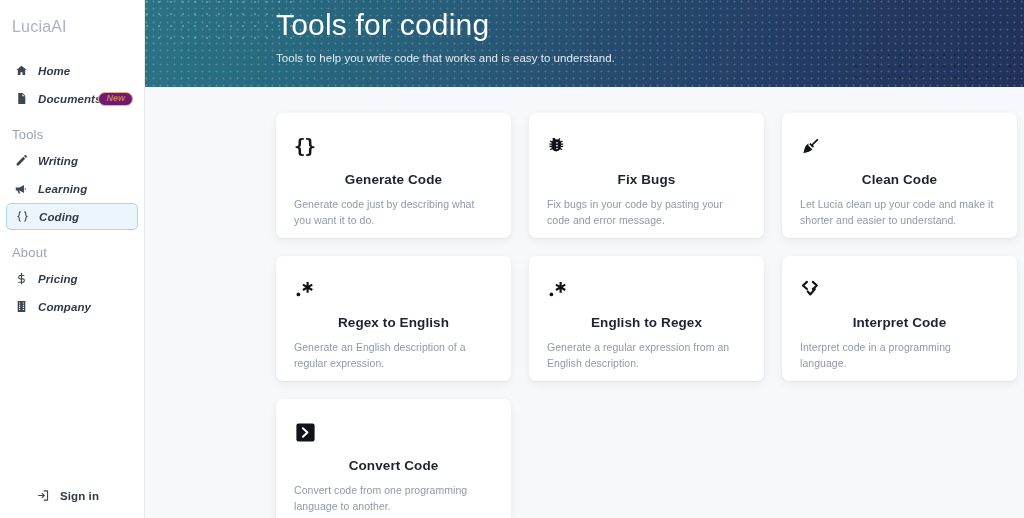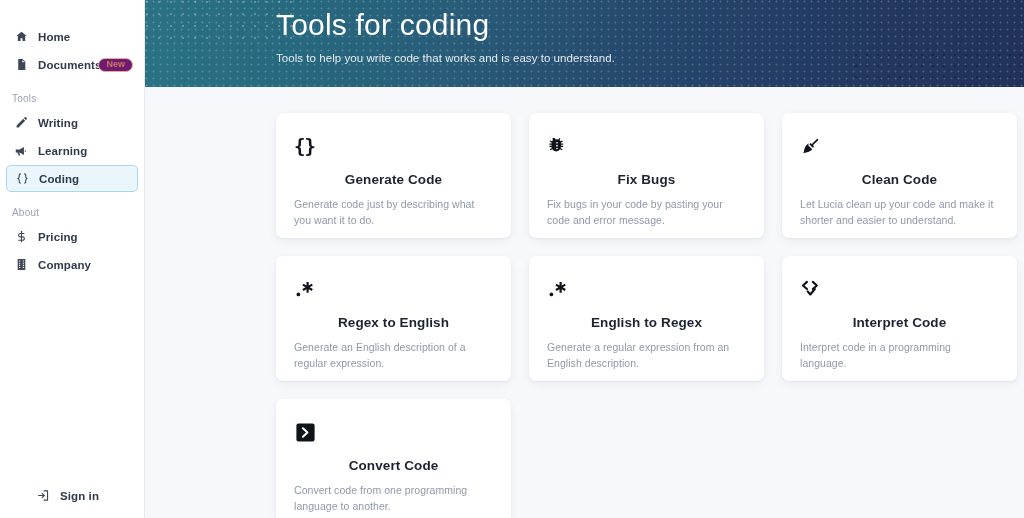--- a/index.html
+++ b/index.html
@@ -33,21 +33,21 @@
 
   .brand {
     font-size: 16px;
     color: #aab3c2;
     letter-spacing: 0.2px;
     padding: 6px 0 0 12px;
     font-weight: 400;
     height: 34px;
   }
 
-  .nav-group { margin-top: 10px; }
+  .nav-group { margin-top: 10px; font-style: italic; }
 
   .nav-item {
     display: flex;
     align-items: center;
     height: 27px;
     margin: 1px 6px;
     padding: 0 6px;
     border-radius: 5px;
     cursor: pointer;
     position: relative;
@@ -83,21 +83,21 @@
     color: #cb7d4f;
     border: 1px solid #e3b08c;
     border-radius: 9px;
     padding: 1px 7px 2px;
     line-height: 1;
     background: #701a75;
     font-weight: 600;
   }
 
   .section-label {
-    font-size: 10px;
+    font-size: 13px;
     color: #9aa3b2;
     padding: 0 0 0 12px;
     margin: 14px 0 4px;
     letter-spacing: 0.2px;
   }
 
   .sidebar-footer {
     margin-top: auto;
     padding-bottom: 8px;
     margin-left: 22px;
@@ -214,20 +214,21 @@
     line-height: 1.55;
     margin-top: 9px;
     letter-spacing: 0.05px;
   }
 </style>
 </head>
 <body>
 
 <aside id="sidebar">
 
+  <div class="brand">LuciaAI</div>
 
   <nav class="nav-group">
 
     <div class="nav-item">
       <span class="nav-ico">
         <svg width="13" height="13" viewBox="0 0 24 24" fill="currentColor">
           <path d="M12 3L2.5 11h2.7v9.2h5.0V15h3.6v5.2h5.0V11H21.5L12 3z"></path>
         </svg>
       </span>
       <span class="nav-label">Home</span>

